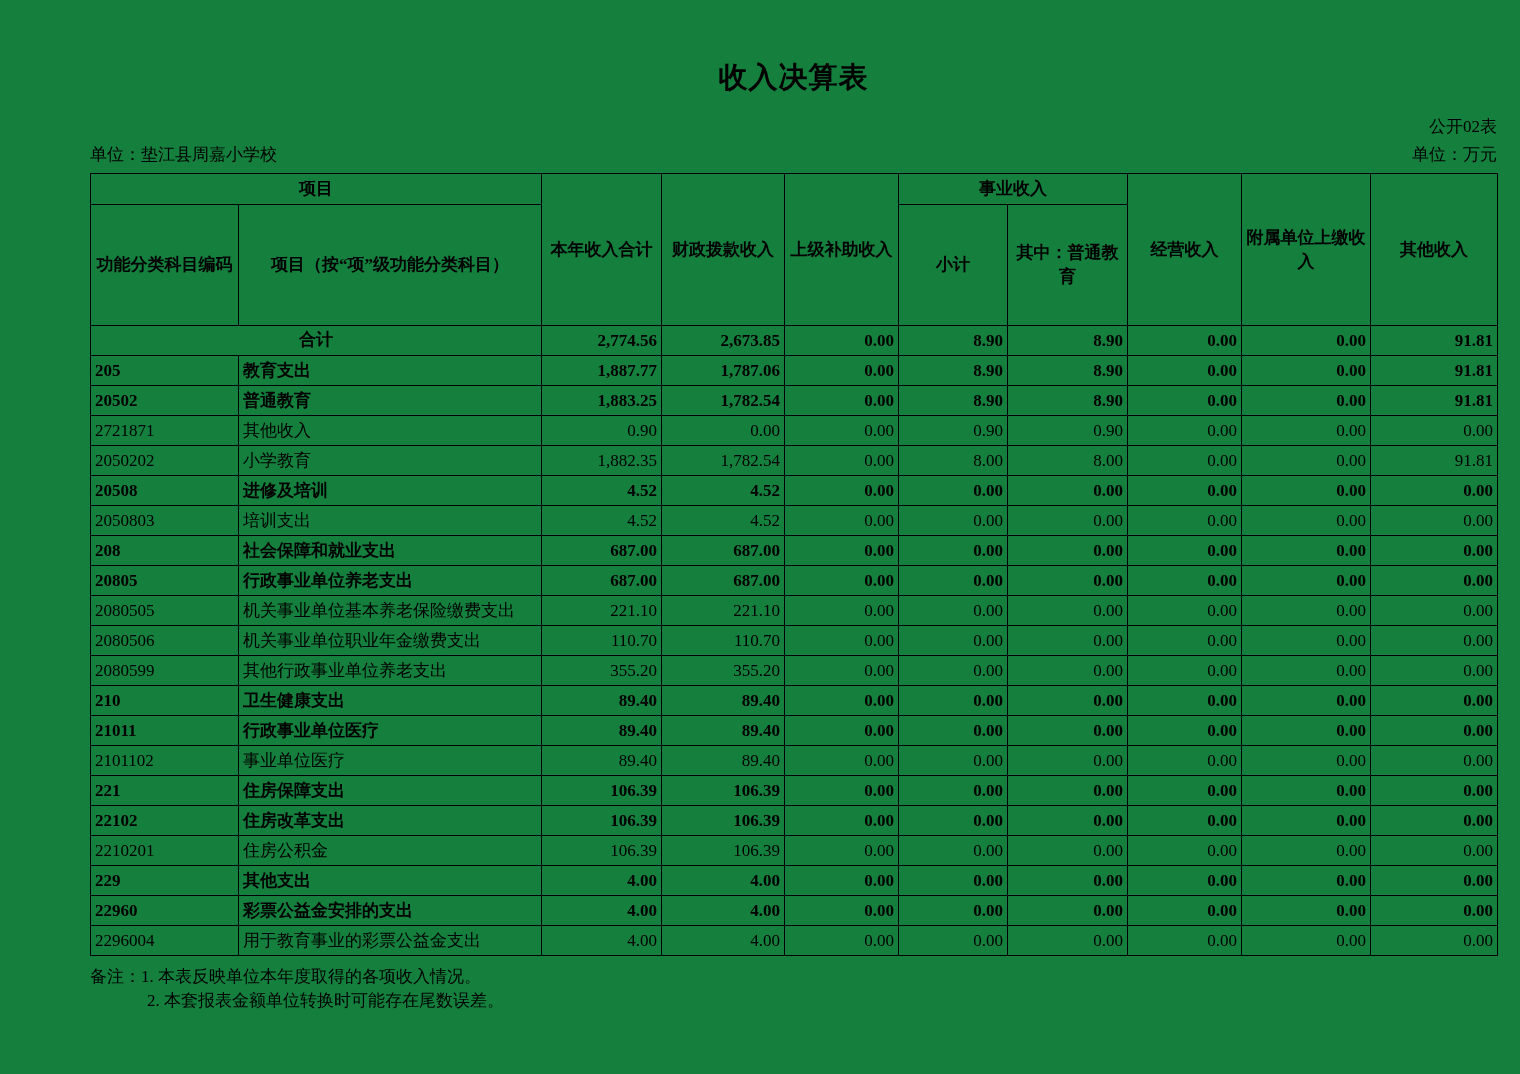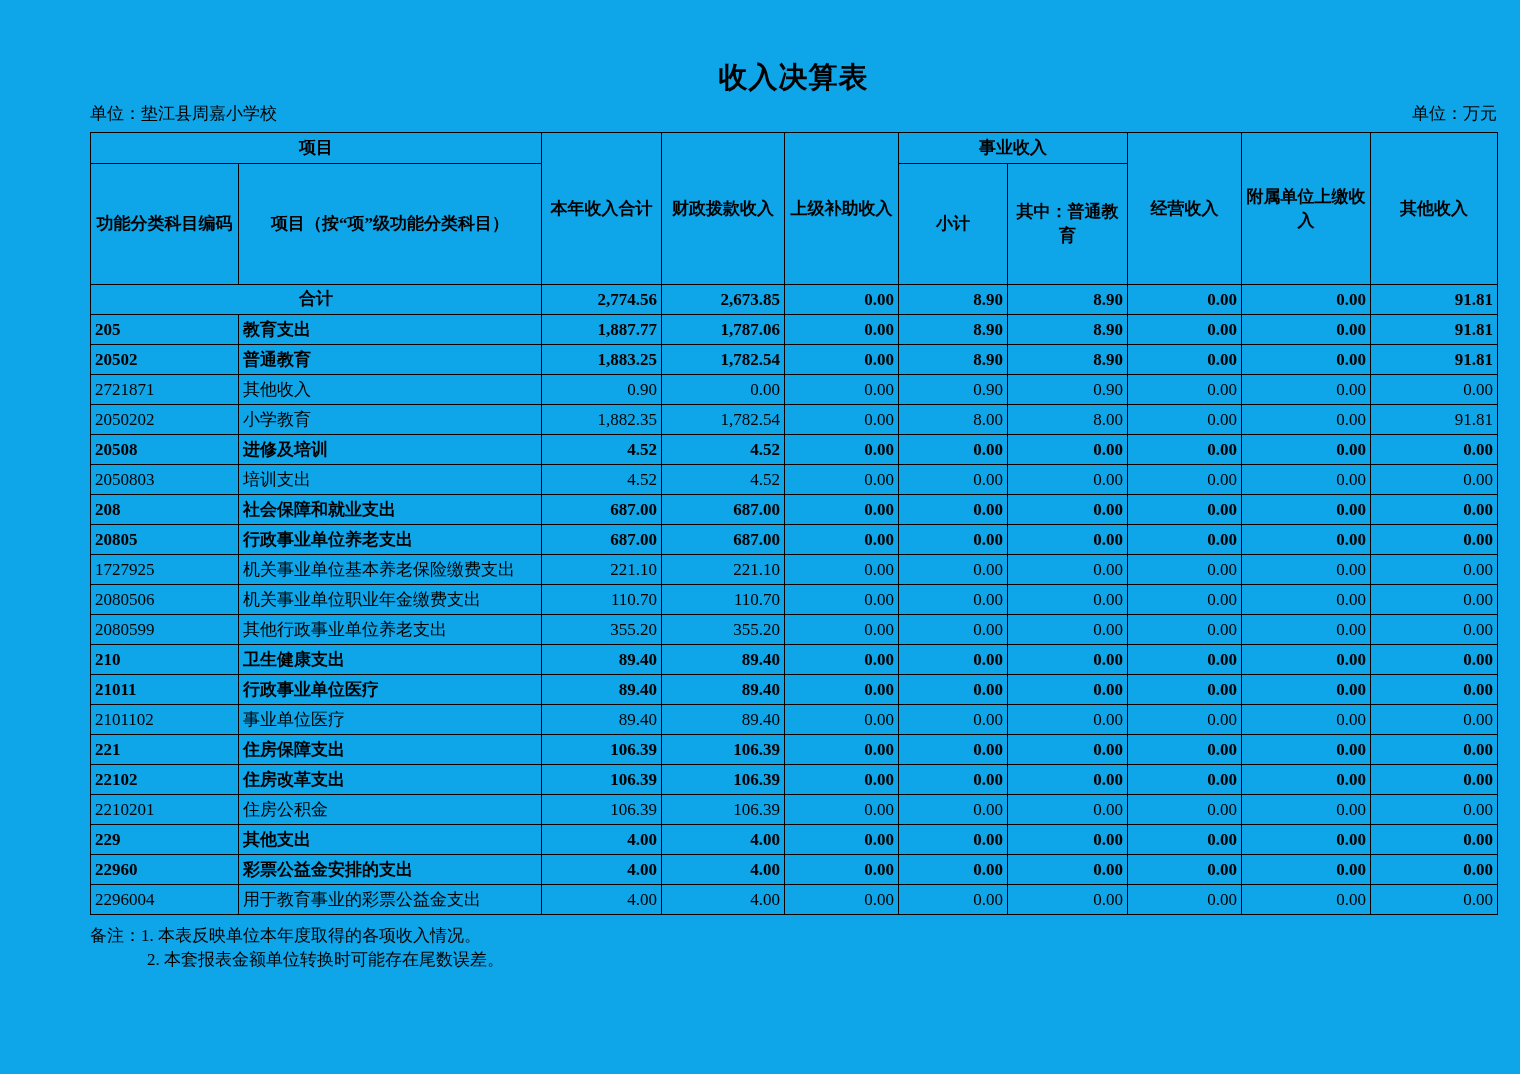--- a/index.html
+++ b/index.html
@@ -1,20 +1,20 @@
 <!DOCTYPE html>
 <html><head>
 <meta charset="utf-8">
 <style>
   html, body { margin: 0; padding: 0; background: #e8e8e8; }
   .page {
     position: relative;
     width: 1520px;
     height: 1074px;
-    background: #0ea5e9;
+    background: #15803d;
     font-family: "Liberation Serif", "DejaVu Serif", serif;
     color: #000;
     overflow: hidden;
     margin: 0 auto;
   }
   .content {
     position: absolute;
     left: 90px;
     top: 0;
     width: 1407px;
@@ -84,20 +84,21 @@
   }
 </style>
 </head>
 <body>
 
 <div class="page">
   <div class="content">
 
     <div class="doc-title">收入决算表</div>
 
+    <div class="form-label-line">公开02表</div>
 
     <div class="meta-line">
       <span>单位：垫江县周嘉小学校</span>
       <span>单位：万元</span>
     </div>
 
     <table class="report">
       <colgroup>
         <col style="width:148px">
         <col style="width:303px">
@@ -230,21 +231,21 @@
             <td class="cell-num">687.00</td>
             <td class="cell-num">687.00</td>
             <td class="cell-num">0.00</td>
             <td class="cell-num">0.00</td>
             <td class="cell-num">0.00</td>
             <td class="cell-num">0.00</td>
             <td class="cell-num">0.00</td>
             <td class="cell-num">0.00</td>
           </tr>
           <tr>
-            <td class="cell-code">1727925</td>
+            <td class="cell-code">2080505</td>
             <td class="cell-name">机关事业单位基本养老保险缴费支出</td>
             <td class="cell-num">221.10</td>
             <td class="cell-num">221.10</td>
             <td class="cell-num">0.00</td>
             <td class="cell-num">0.00</td>
             <td class="cell-num">0.00</td>
             <td class="cell-num">0.00</td>
             <td class="cell-num">0.00</td>
             <td class="cell-num">0.00</td>
           </tr>

